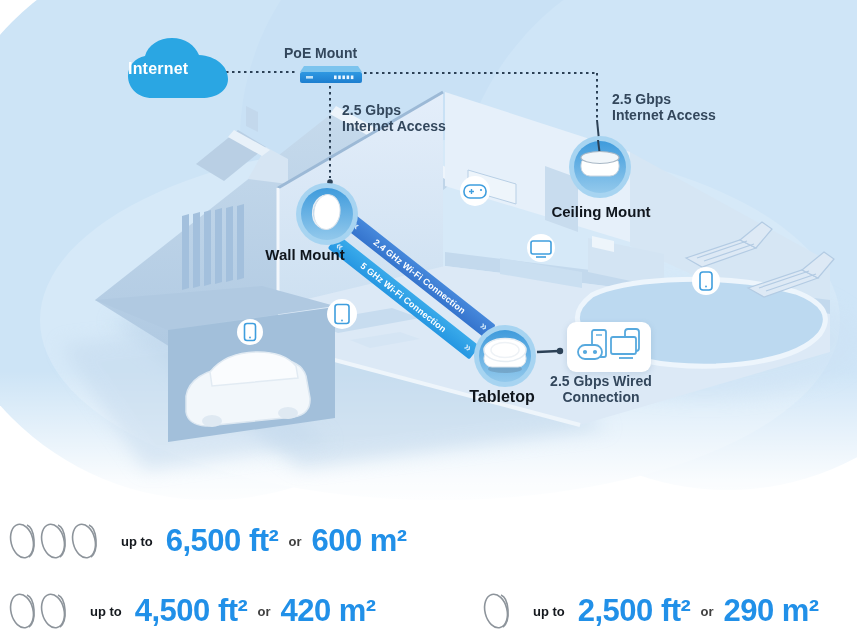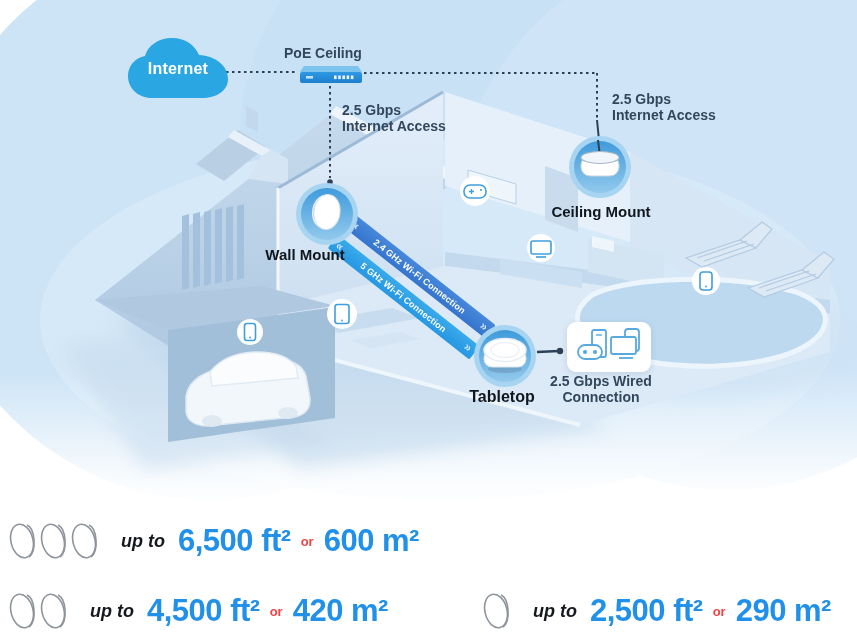--- a/index.html
+++ b/index.html
@@ -14,21 +14,21 @@
   .blob.b3{left:455px;top:-55px;width:545px;height:545px;background:#cfe5f7;}
   .blob.b4{left:40px;top:140px;width:800px;height:360px;background:#d6e9f8;}
   .fade{position:absolute;inset:0;background:linear-gradient(180deg,rgba(255,255,255,0) 58%,rgba(255,255,255,.88) 75%,#fff 80%);}
   
   .layer{position:absolute;left:0;top:0;}
   
   .lbl{position:absolute;line-height:1.12;}
   .navy{color:#33475c;font-size:14px;font-weight:700;}
   .dark{color:#10161d;font-size:15px;font-weight:700;}
   .center{text-align:center;}
-  .lbl.internet{left:128px;top:60px;width:100px;text-align:center;color:#fff;font-size:16px;font-weight:700;letter-spacing:.2px;}
+  .lbl.internet{left:128px;top:60px;width:100px;color:#fff;font-size:16px;font-weight:700;letter-spacing:.2px;}
   .lbl.poe{left:284px;top:46px;width:100px;}
   .lbl.access1{left:342px;top:103px;}
   .lbl.access2{left:612px;top:92px;}
   .lbl.wallmount{left:240px;top:247px;width:130px;}
   .lbl.ceilingmount{left:535px;top:204px;width:132px;}
   .lbl.tabletop{left:440px;top:388px;width:124px;font-size:16px;}
   .lbl.wired{left:538px;top:374px;width:126px;}
   
   .ribbon{
     position:absolute;width:180px;height:17px;transform-origin:0 50%;
@@ -45,23 +45,23 @@
     border-radius:9px;box-shadow:0 2px 6px rgba(70,110,150,.18);z-index:25;
   }
   
   .stats{position:absolute;left:0;top:508px;width:857px;height:132px;}
   .srow{position:absolute;display:flex;align-items:center;}
   .srow.row1{left:8px;top:10px;}
   .srow.row2{left:8px;top:80px;}
   .srow.row3{left:482px;top:80px;}
   .pucks{display:flex;align-items:center;}
   .pucks svg{margin-right:-3px;}
-  .upto{margin-left:20px;font-size:18px;font-weight:700;color:#15191e;white-space:nowrap;font-style:italic;}
+  .upto{margin-left:20px;font-size:13px;font-weight:700;color:#15191e;white-space:nowrap;}
   .bignum{margin-left:13px;font-size:31px;font-weight:700;color:#2190e8;letter-spacing:-.5px;white-space:nowrap;}
-  .conj{margin:0 10px;font-size:13px;font-weight:700;color:#ef4444;}
+  .conj{margin:0 10px;font-size:13px;font-weight:700;color:#404040;}
 </style>
 </head>
 <body>
 
 <div class="canvas">
 
   <div class="blob b1"></div>
   <div class="blob b2"></div>
   <div class="blob b3"></div>
   <div class="blob b4"></div>
@@ -269,21 +269,21 @@
       <circle cx="505" cy="356" r="31" fill="#a7d4f1"></circle>
       <circle cx="505" cy="356" r="26" fill="url(#gDisc)"></circle>
       <ellipse cx="505" cy="369" rx="17" ry="4" fill="#5d7993" opacity=".35"></ellipse>
       <rect x="484" y="350" width="42" height="17" rx="8" fill="#fff" stroke="#dce5ed" stroke-width="1"></rect>
       <ellipse cx="505" cy="350" rx="21" ry="11.5" fill="#fff" stroke="#e6edf3" stroke-width="1.5"></ellipse>
       <ellipse cx="505" cy="350" rx="14" ry="7.5" fill="none" stroke="#eef2f6" stroke-width="1.5"></ellipse>
     </g>
   </svg>
 
   <div class="lbl internet" style="z-index:50;">Internet</div>
-  <div class="lbl poe navy" style="z-index:50;">PoE Ceiling</div>
+  <div class="lbl poe navy" style="z-index:50;">PoE Mount</div>
 
   <div class="lbl access1 navy" style="z-index:50;">
     <div>2.5 Gbps</div>
     <div>Internet Access</div>
   </div>
   <div class="lbl access2 navy" style="z-index:50;">
     <div>2.5 Gbps</div>
     <div>Internet Access</div>
   </div>
 

